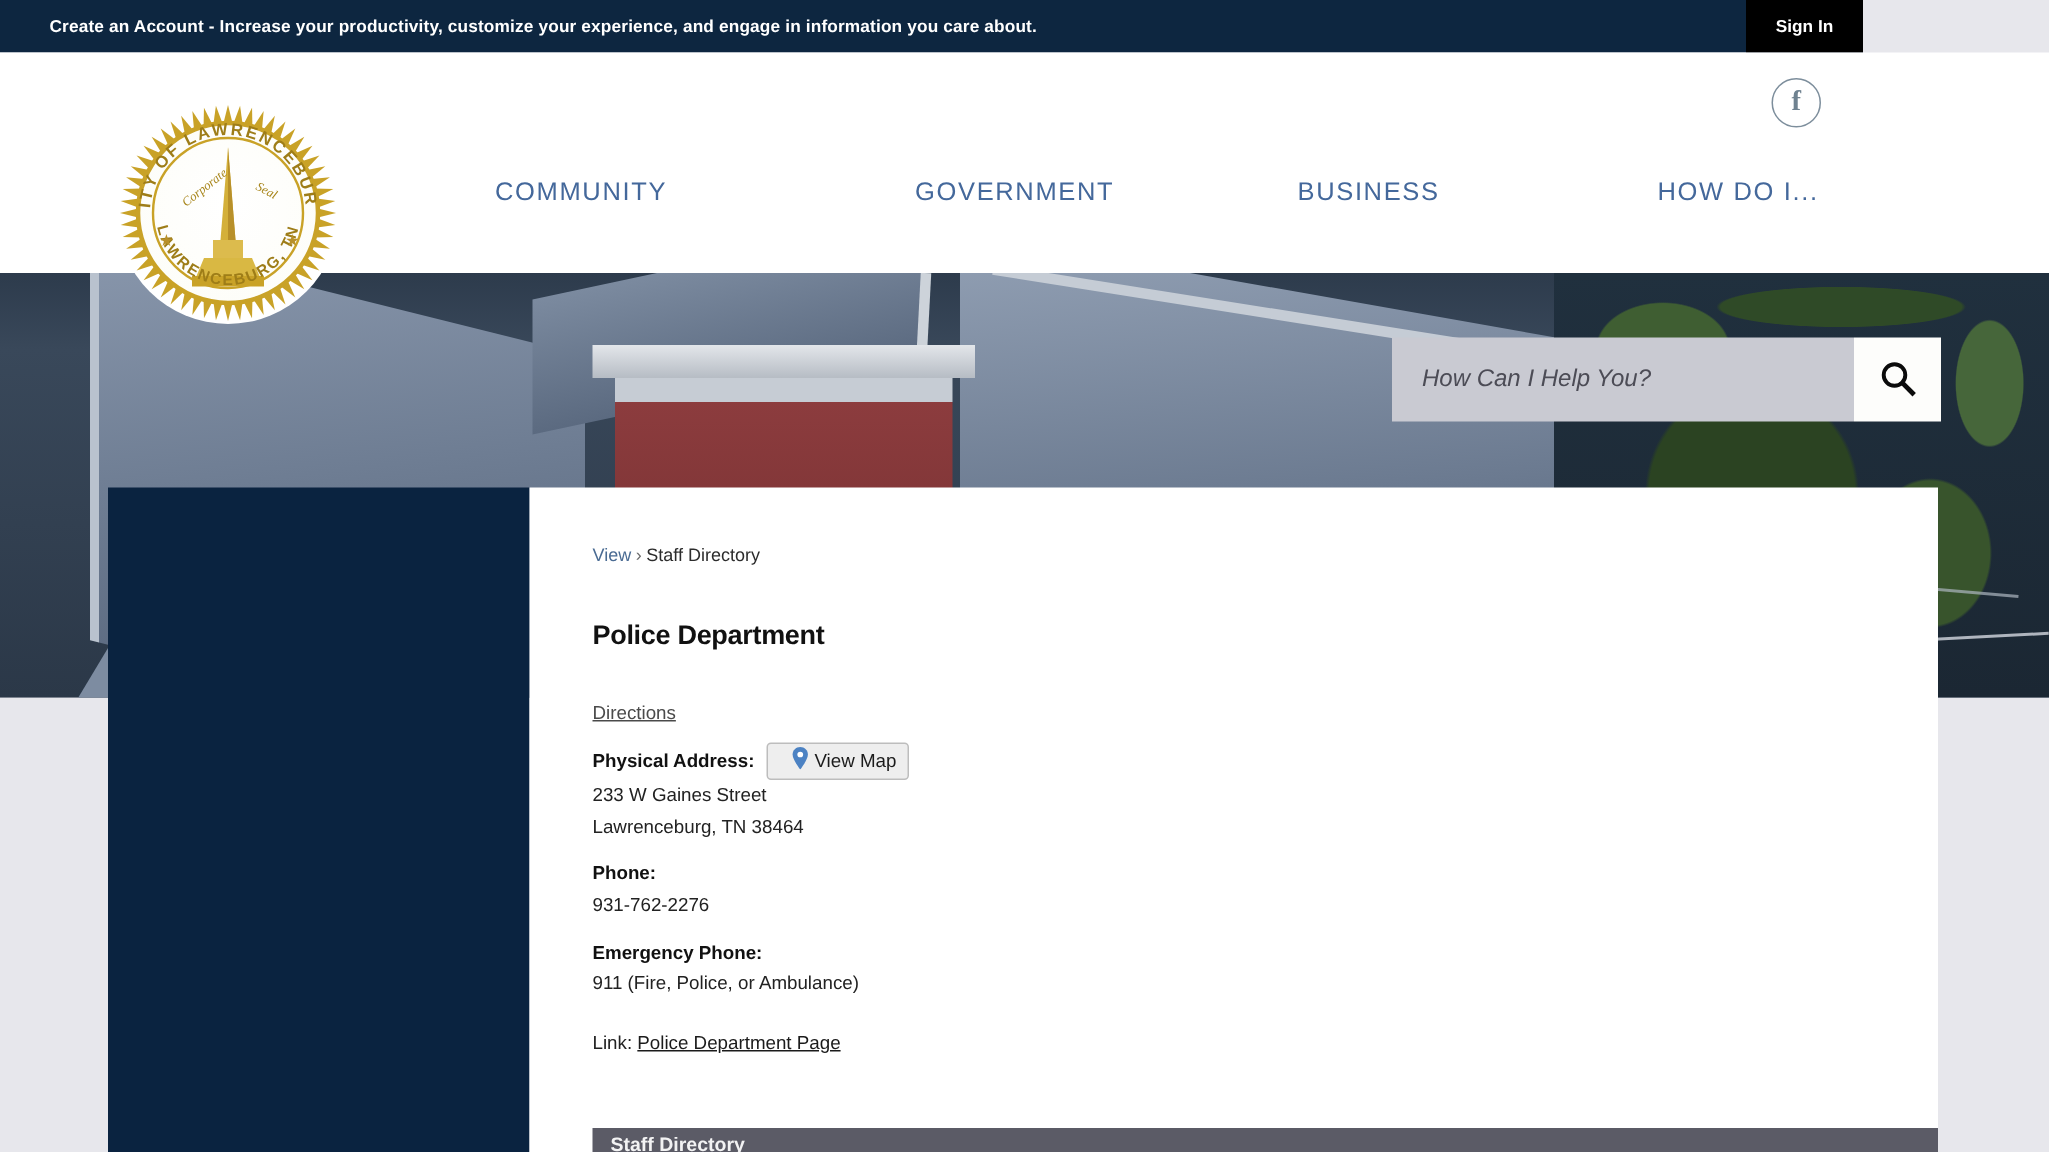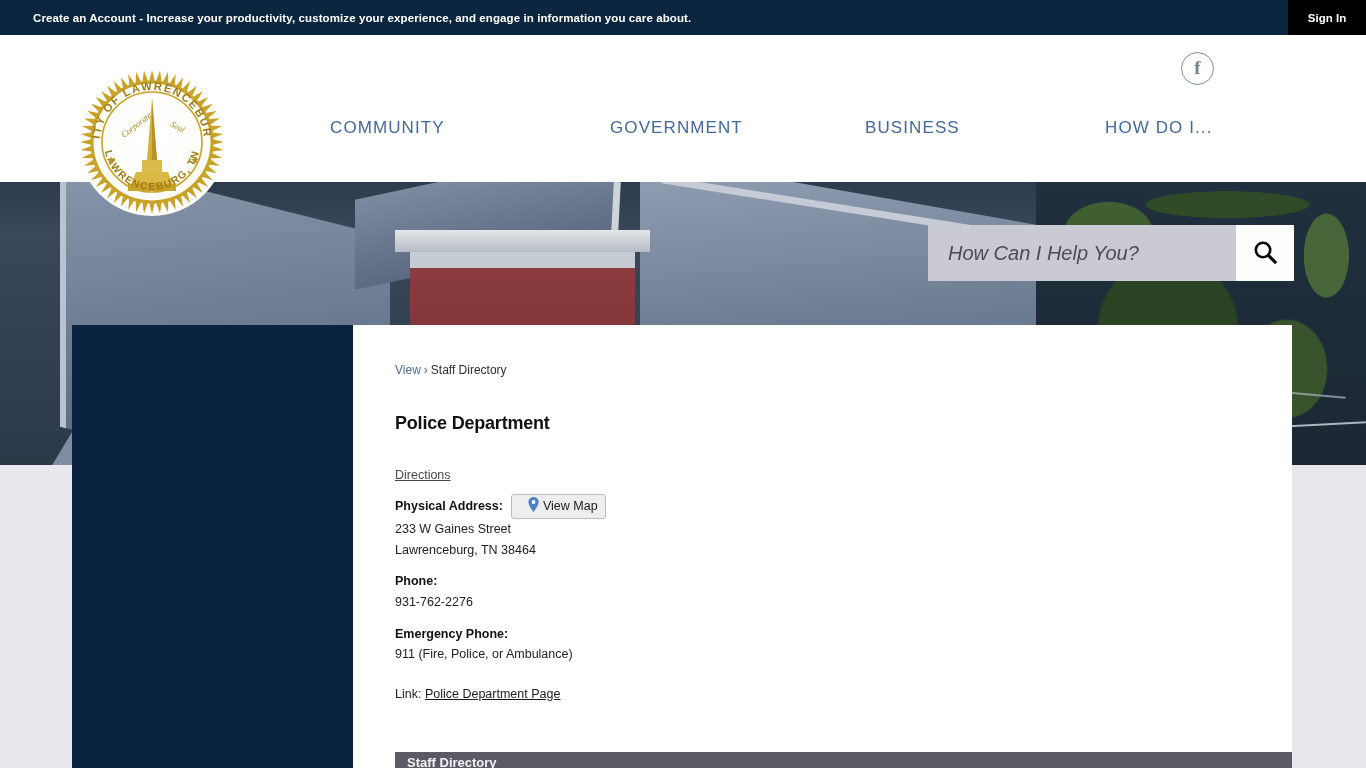--- a/index.html
+++ b/index.html
@@ -7,21 +7,21 @@
   body {
     width: 1366px; height: 768px;
     overflow: hidden;
     font-family: "Liberation Sans", sans-serif;
     background: #e7e7ec;
     position: relative;
   }
 
   
   .topbar {
-    position: absolute; left: 0; top: 0; width: 1366px; height: 35px;
+    position: absolute; left: 0; top: 0; width: 1242px; height: 35px;
     background: #0d2640;
     display: flex; align-items: center;
   }
   .topbar-msg {
     color: #ffffff;
     font-size: 11.5px;
     font-weight: bold;
     padding-left: 33px;
     letter-spacing: .1px;
     white-space: nowrap;
@@ -185,21 +185,21 @@
     position: absolute; left: 928px; top: 225px;
     width: 366px; height: 56px;
     display: flex;
     z-index: 8;
   }
   .search-input {
     flex: 1;
     background: #c9cad2;
     border: none; outline: none;
     font-family: "Liberation Sans", sans-serif;
-    font-size: 20px;
+    font-size: 16px;
     font-style: italic;
     color: #3a3a42;
     padding: 0 20px;
   }
   .search-input::placeholder { color: #4c4c56; font-style: italic; }
   .search-btn {
     width: 58px; background: #fdfdfb;
     border: none; cursor: pointer;
     display: flex; align-items: center; justify-content: center;
   }

